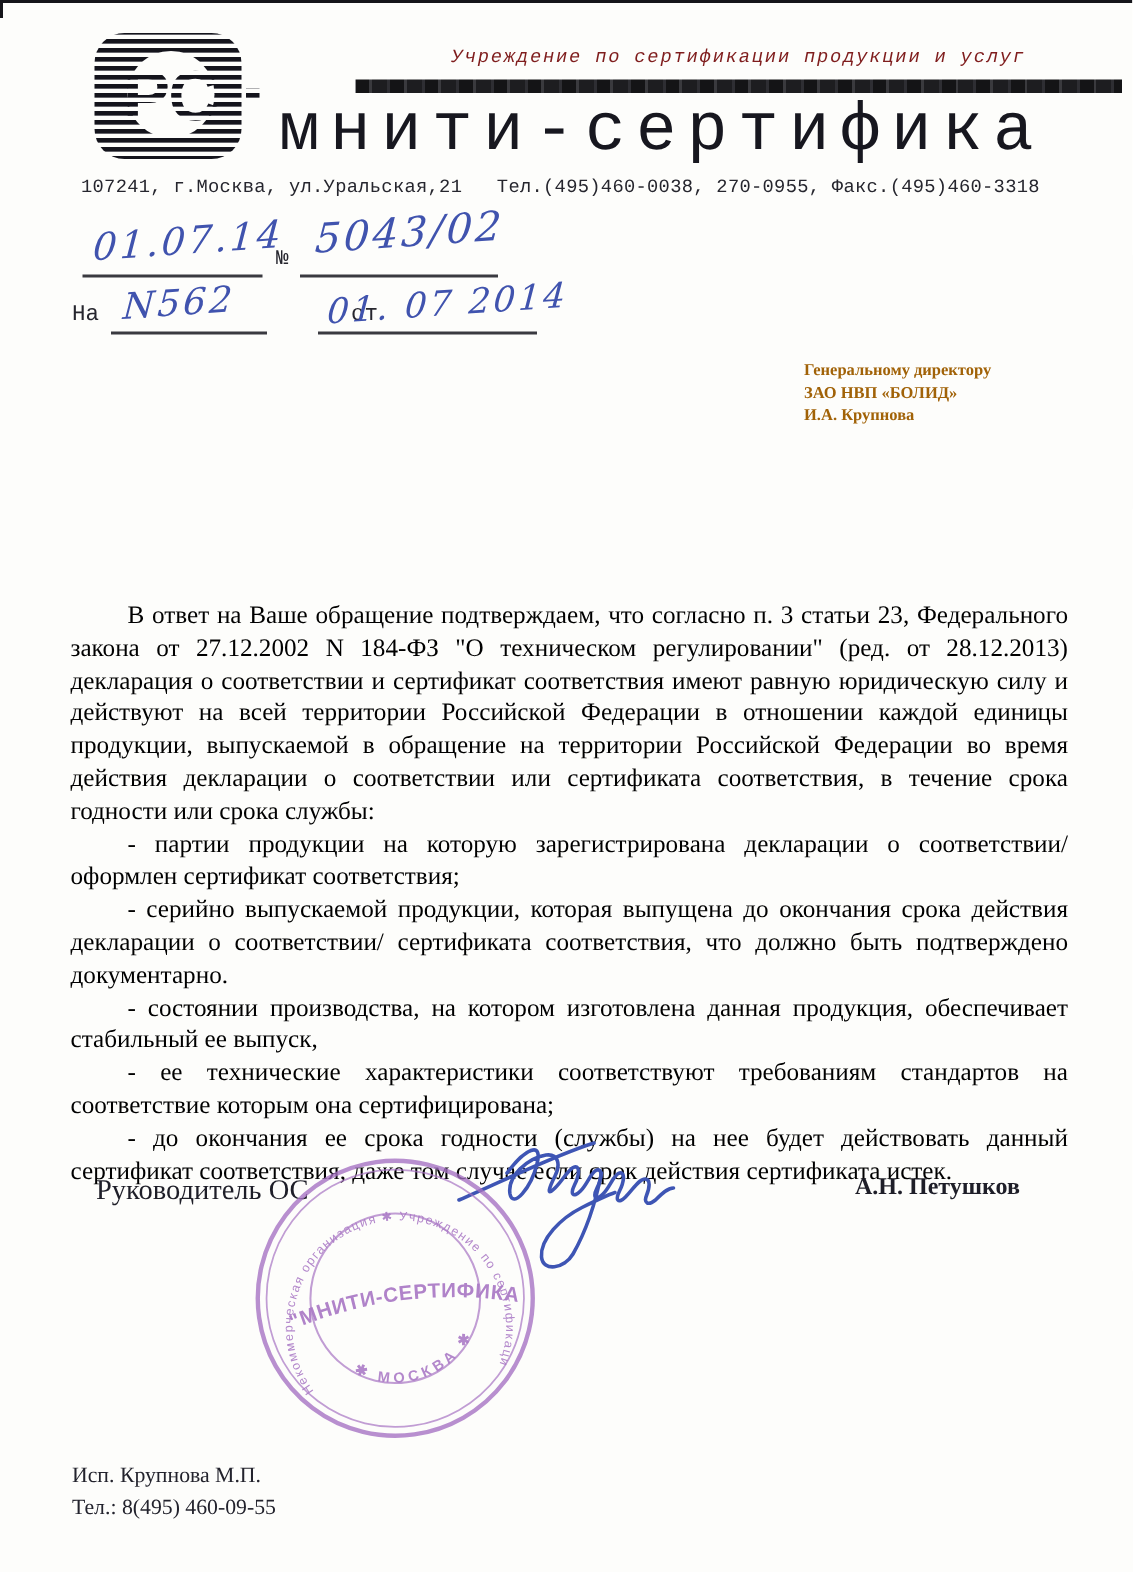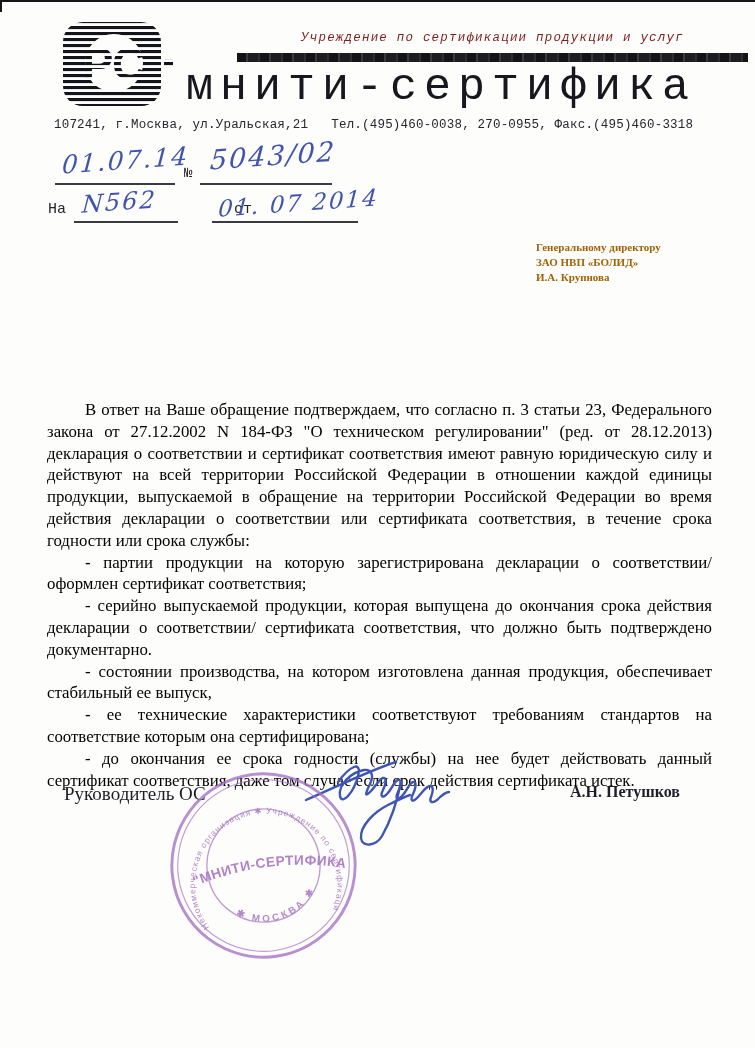--- a/index.html
+++ b/index.html
@@ -157,13 +157,17 @@
         <textPath href="#botArc" startOffset="22">✱ МОСКВА ✱</textPath>
       </text>
       <text font-size="14" font-family="Liberation Sans, sans-serif" font-weight="bold" fill="#a571c2" letter-spacing="0.5" opacity="0.95">
         <textPath href="#ctrArc" startOffset="10">"МНИТИ-СЕРТИФИКА"</textPath>
       </text>
     </svg>
   </div>
 
   <div class="signer-name">А.Н. Петушков</div>
 
+  <div class="footer">
+    <div>Исп. Крупнова М.П.</div>
+    <div>Тел.: 8(495) 460-09-55</div>
+  </div>
 </div>
 
 </body></html>

